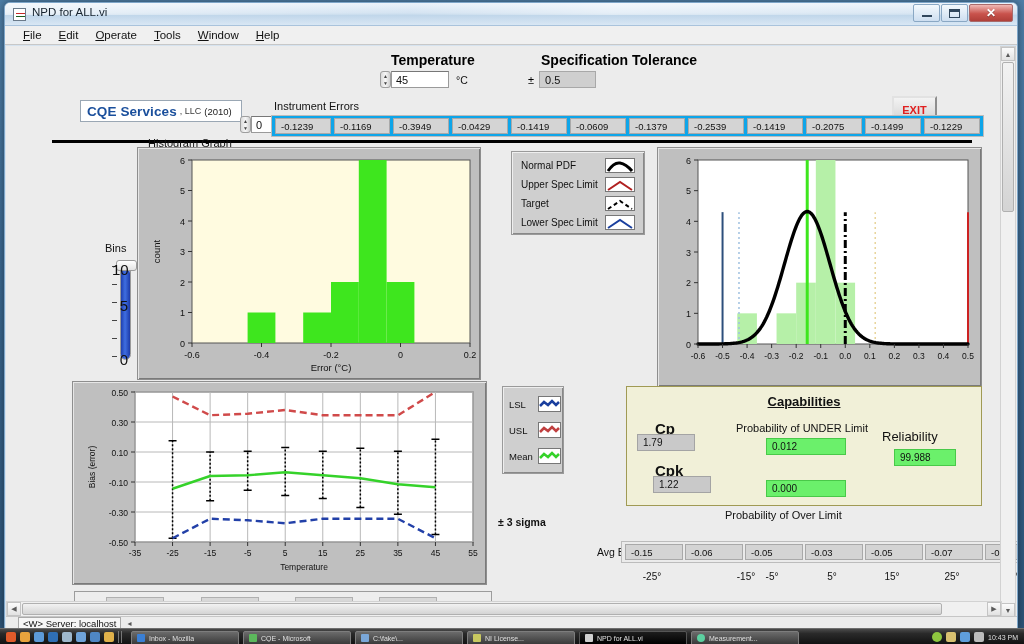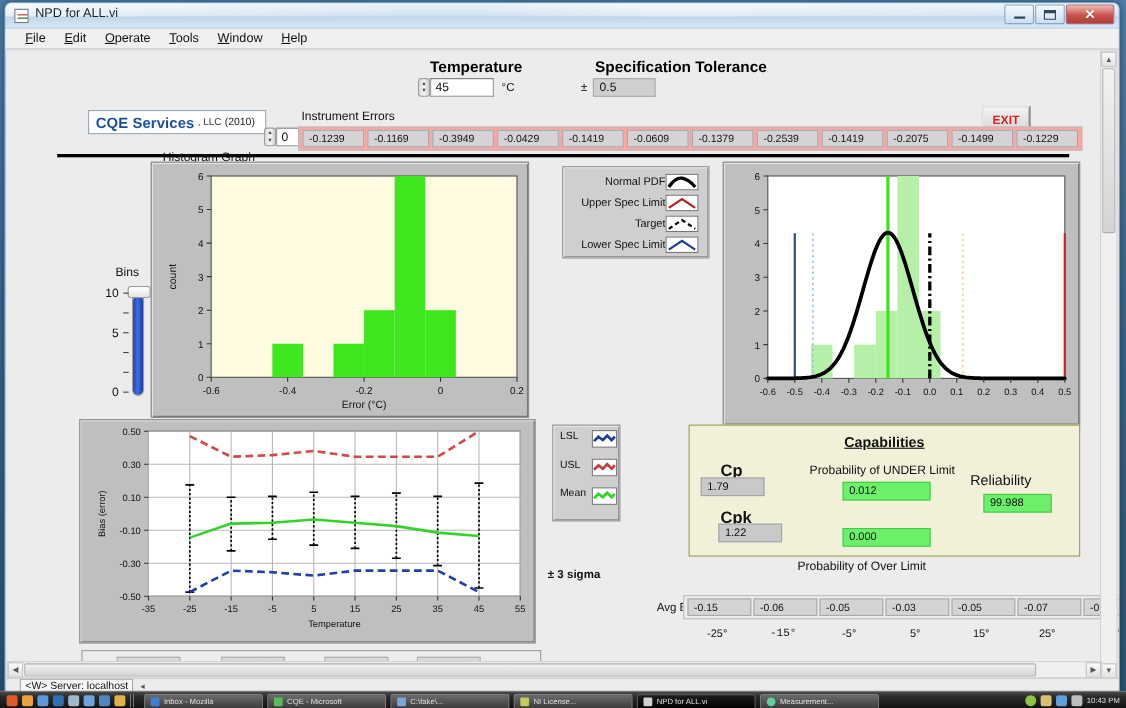--- a/index.html
+++ b/index.html
@@ -81,33 +81,33 @@
   .exit-btn { position:absolute; left:886px; top:50px; width:45px; height:27px;
     background:linear-gradient(180deg,#f3f3f3,#d3d3d3); border:2px outset #e2e2e2;
     display:flex; align-items:center; justify-content:center;
     font-size:11px; font-weight:bold; color:#e02020; }
 
   .hr-rule { position:absolute; left:46px; top:94px; width:920px; height:3px; background:#000; }
 
   
   .sec-label { position:absolute; font-size:11px; color:#111; }
   .err-row { position:absolute; left:265px; top:112px; height:22px;
-    background:#fca5a5; border:1px solid #bcbcbc; display:flex; align-items:flex-start; padding:2px 3px; gap:3px; }
+    background:#0ea5e9; border:1px solid #bcbcbc; display:flex; align-items:flex-start; padding:2px 3px; gap:3px; }
   .err-cell { width:56px; height:16px; background:#d4d4d4; border:1px solid #a9a9a9;
     font-size:9.5px; color:#111; display:flex; align-items:center; padding-left:5px; }
 
   
   .graph-box { position:absolute; background:#bfbfbf;
     border:1px solid #8e8e8e; box-shadow:inset 1px 1px 0 #e6e6e6, inset -1px -1px 0 #7a7a7a; }
 
   
   .legend-box { position:absolute; background:#cfcfcf; border:1px solid #9a9a9a;
     box-shadow:inset 1px 1px 0 #eee, inset -1px -1px 0 #888; padding:4px 0; }
   .legend-row { display:flex; align-items:center; height:19px; padding:0 4px 0 9px; }
-  .legend-row span.t { font-size:10px; color:#111; width:84px;text-align:right; }
+  .legend-row span.t { font-size:10px; color:#111; width:84px; }
   .legend-swatch { width:30px; height:15px; background:#fff; border:1px solid #777; }
 
   
   .cap-box { position:absolute; left:620px; top:385px; width:356px; height:120px;
     background:#f1f0d8; border:1px solid #a09a54; }
   .cap-title { position:absolute; left:0; right:0; top:7px; text-align:center;
     font-size:13px; font-weight:bold; color:#111; text-decoration:underline; }
   .cap-lab { position:absolute; font-size:15px; font-weight:bold; color:#111; }
   .cap-txt { position:absolute; font-size:11px; color:#111; }
   .cap-gray { position:absolute; width:58px; height:17px; background:#c9c9c9;
@@ -134,27 +134,27 @@
   
   .bins-lbl { position:absolute; left:99px; top:196px; font-size:11px; color:#111; }
   .slider-wrap { position:absolute; left:92px; top:212px; width:42px; height:108px; }
   .slider-track { position:absolute; left:22px; top:6px; width:11px; height:96px;
     background:#dcdcdc; border:1px solid #9a9a9a; border-radius:6px; }
   .slider-fill { position:absolute; left:23px; top:11px; width:9px; height:90px;
     background:linear-gradient(90deg,#1e3fb0,#3f6ee0 45%,#1c3aa8); border-radius:5px; }
   .slider-knob { position:absolute; left:18px; top:2px; width:21px; height:11px;
     background:linear-gradient(180deg,#fff,#e3e3e3); border:1px solid #9a9a9a; border-radius:3px; }
   .slider-tick { position:absolute; left:14px; width:5px; height:1px; background:#444; }
-  .slider-num { position:absolute; font-size:11px; color:#111; text-align:right; width:16px; }
+  .slider-num { position:absolute; font-size:15px; color:#111; text-align:right; width:16px;margin-left:20px; }
 
   
   .bias-leg { position:absolute; left:496px; top:383px; width:62px; height:88px;
     background:#cfcfcf; border:1px solid #9a9a9a;
     box-shadow:inset 1px 1px 0 #eee, inset -1px -1px 0 #888; padding:4px 0; }
-  .bias-leg-row { display:flex; height:26px; padding-left:6px; gap:5px; }
+  .bias-leg-row { display:flex; align-items:center; height:26px; padding-left:6px; gap:5px; }
   .bias-leg-row .t { font-size:9.5px; color:#111; width:24px; }
   .bias-leg-sw { width:23px; height:16px; background:#fff; border:1px solid #777; }
   .sigma-lbl { position:absolute; left:492px; top:470px; font-size:10.5px; font-weight:bold; color:#111; }
 
   
   #statusbar { position:absolute; left:1px; bottom:0; width:1011px; height:14px;
     background:#ececec; border-top:1px solid #c6c6c6; display:flex; align-items:center; }
   .status-cell { margin-left:12px; font-size:9.5px; color:#111;
     border:1px solid #aaa; background:#f6f6f6; padding:0 4px; }
 
@@ -522,21 +522,21 @@
           <div class="cap-gray" style="left:26px; top:89px;">1.22</div>
           <div class="cap-txt" style="left:109px; top:35px;">Probability of UNDER Limit</div>
           <div class="cap-green" style="left:139px; top:51px; width:80px;">0.012</div>
           <div class="cap-txt" style="left:98px; top:77px;margin-top:45px;">Probability of Over Limit</div>
           <div class="cap-green" style="left:139px; top:93px; width:80px;">0.000</div>
           <div class="cap-txt" style="left:255px; top:42px; font-size:13px;">Reliability</div>
           <div class="cap-green" style="left:267px; top:62px; width:62px;">99.988</div>
         </div>
 
         <div class="avg-hdr" style="left:617px;">-25°</div>
-        <div class="avg-hdr" style="left:677px;font-family:Liberation Mono, monospace;">-15°</div>
+        <div class="avg-hdr" style="left:711px;">-15°</div>
         <div class="avg-hdr" style="left:737px;">-5°</div>
         <div class="avg-hdr" style="left:797px;">5°</div>
         <div class="avg-hdr" style="left:857px;">15°</div>
         <div class="avg-hdr" style="left:917px;">25°</div>
         <div class="avg-hdr" style="left:977px;">35°</div>
 
         <div class="avg-lbl" style="top:500px;margin-left:28px;">Avg Bias</div>
         <div class="avg-row" style="top:495px;">
           <div class="avg-cell">-0.15</div>
           <div class="avg-cell">-0.06</div>

